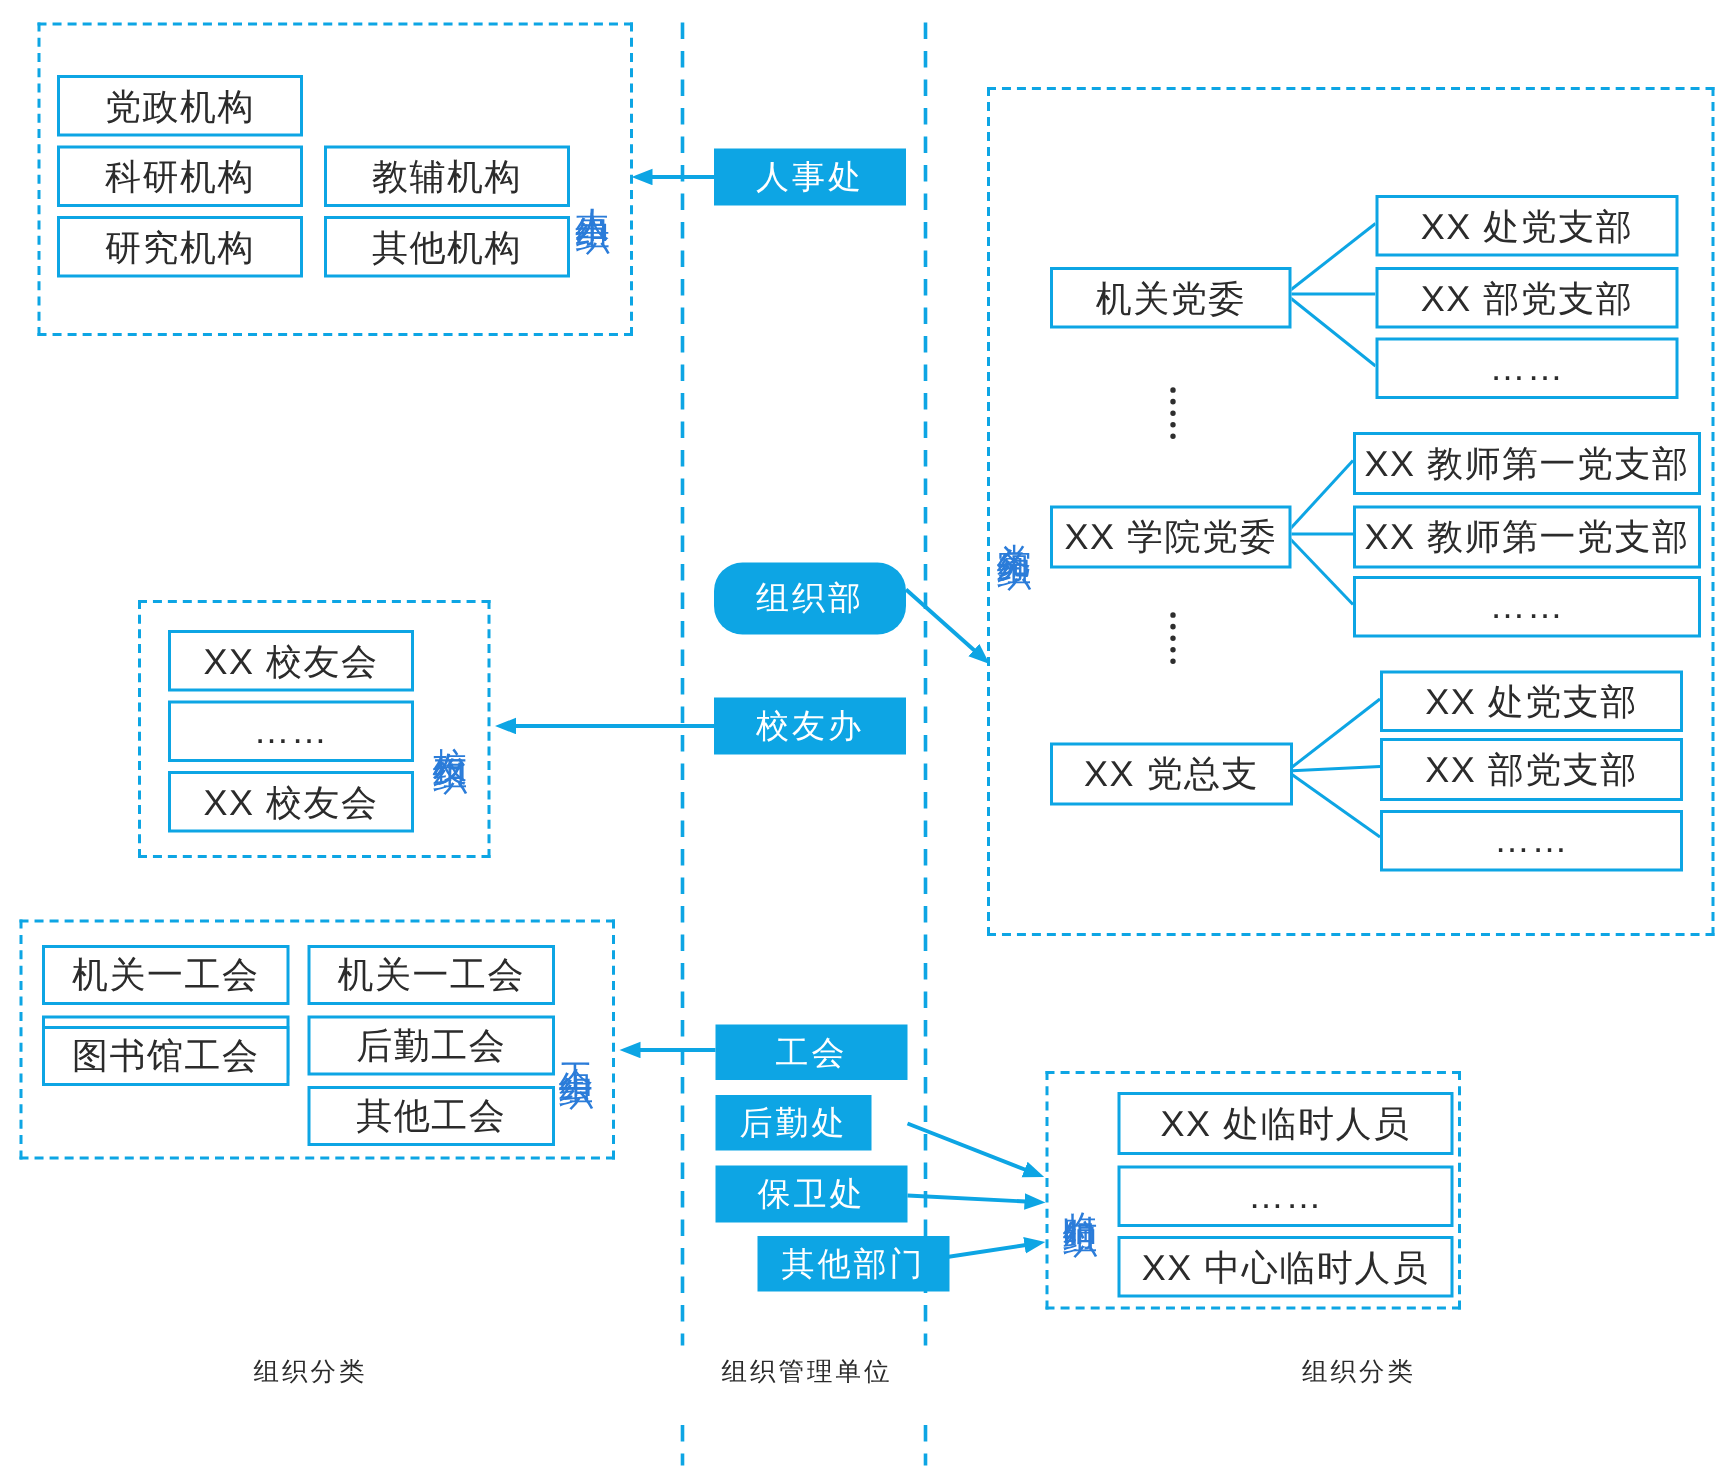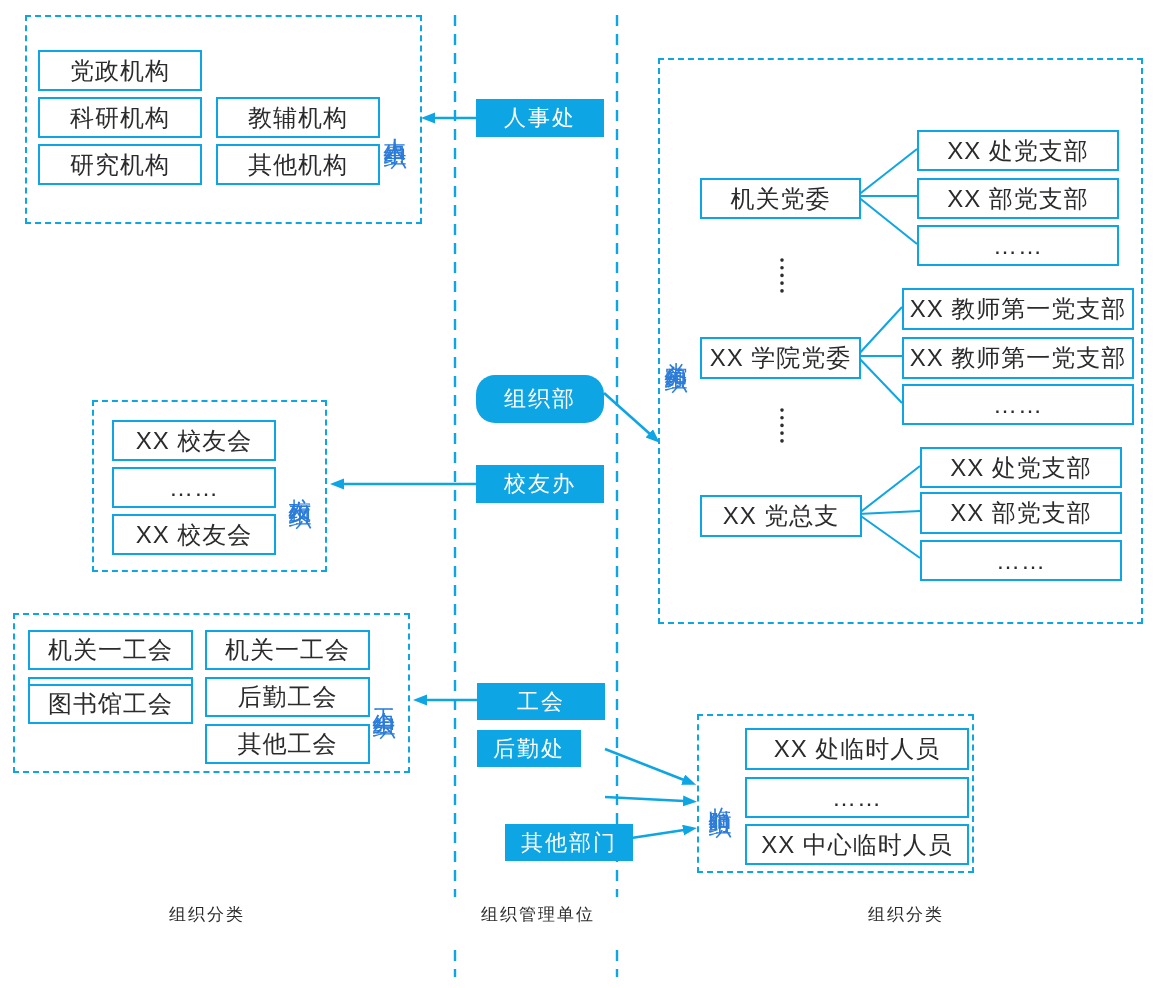--- a/index.html
+++ b/index.html
@@ -92,20 +92,21 @@
   <div class="wbox" style="left:205px;top:677px;width:161px;height:36px;">后勤工会</div>
   <div class="wbox" style="left:28px;top:684px;width:161px;height:36px;">图书馆工会</div>
   <div class="wbox" style="left:205px;top:724px;width:161px;height:36px;">其他工会</div>
   <div class="vlabel" style="left:370px;top:640px;width:28px;height:112px;">工会组织</div>
 
   <div class="mbox" style="left:476px;top:99px;width:128px;height:38px;">人事处</div>
   <div class="mbox" style="left:476px;top:375px;width:128px;height:48px;border-radius:19px;">组织部</div>
   <div class="mbox" style="left:476px;top:465px;width:128px;height:38px;">校友办</div>
   <div class="mbox" style="left:477px;top:683px;width:128px;height:37px;">工会</div>
   <div class="mbox" style="left:477px;top:730px;width:104px;height:37px;">后勤处</div>
+  <div class="mbox" style="left:477px;top:777px;width:128px;height:38px;">保卫处</div>
   <div class="mbox" style="left:477px;top:824px;width:128px;height:37px;margin-left:28px;">其他部门</div>
 
   <div class="gbox" style="left:658px;top:58px;width:481px;height:562px;"></div>
   <div class="vlabel" style="left:662px;top:294px;width:28px;height:112px;">党务组织</div>
 
   <div class="wbox" style="left:700px;top:178px;width:157px;height:37px;">机关党委</div>
   <div class="wbox" style="left:917px;top:130px;width:198px;height:37px;">XX 处党支部</div>
   <div class="wbox" style="left:917px;top:178px;width:198px;height:37px;">XX 部党支部</div>
   <div class="wbox" style="left:917px;top:225px;width:198px;height:37px;">……</div>
 

